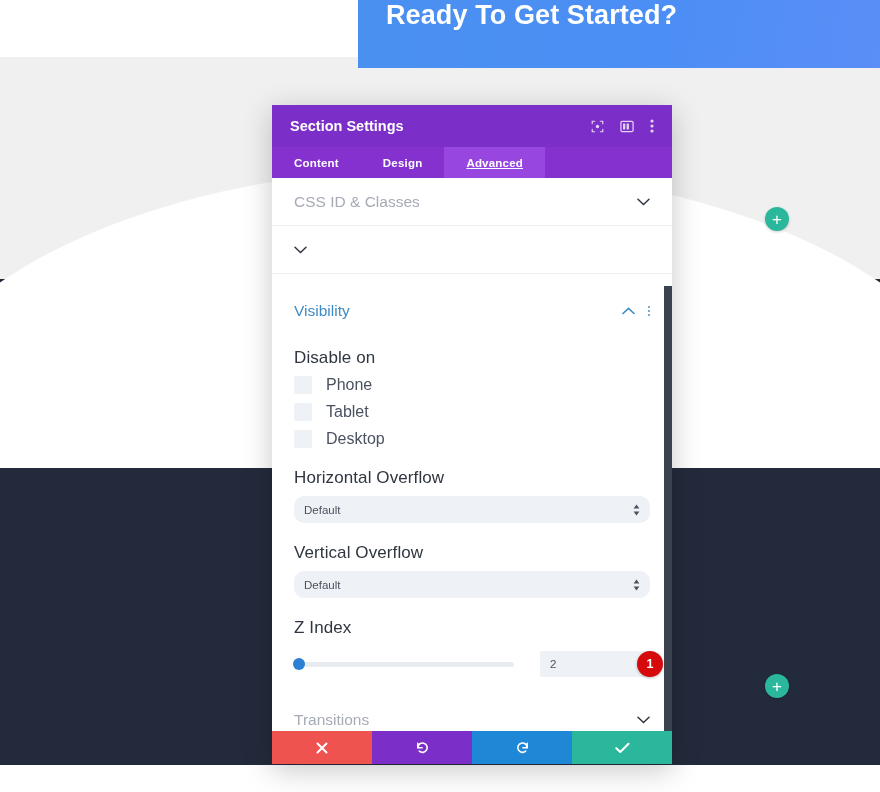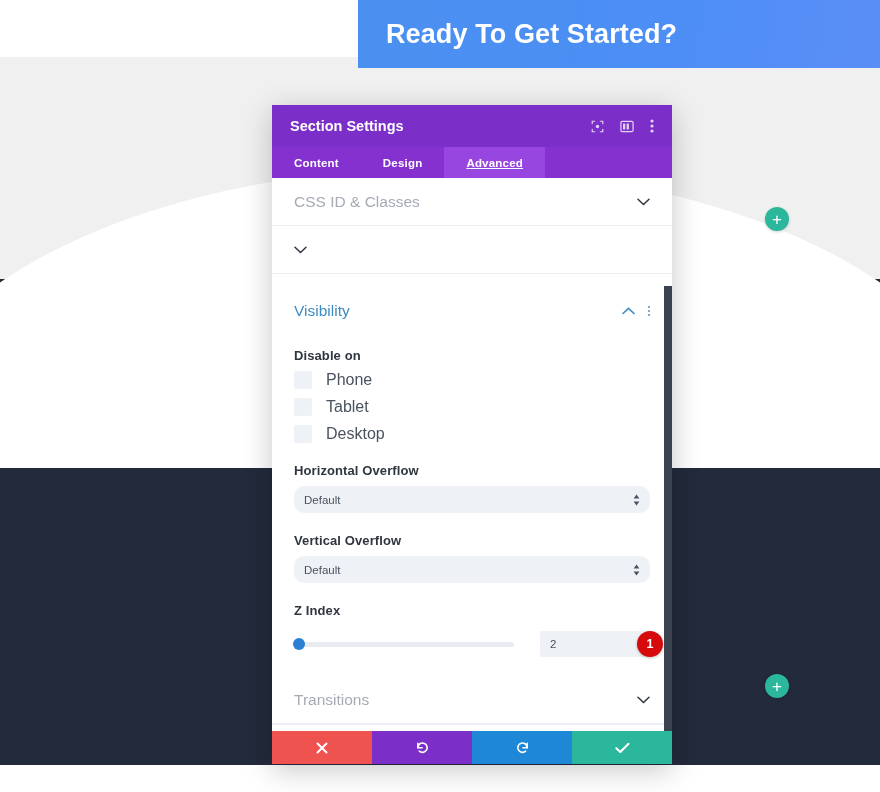--- a/index.html
+++ b/index.html
@@ -48,21 +48,20 @@
   }
 
   .hero-banner {
     position: absolute;
     left: 358px;
     top: 0;
     width: 522px;
     height: 68px;
     background: linear-gradient(100deg, #4a90f0 0%, #4c8ef5 60%, #5b8ef7 100%);
     display: flex;
-    align-items: center;
   }
   .hero-title {
     color: #ffffff;
     font-size: 27px;
     font-weight: bold;
     margin-left: 28px;
     letter-spacing: 0.1px;
   }
 
   .plus-btn {
@@ -197,22 +196,22 @@
     background: #4f8fc0;
     border-radius: 50%;
   }
 
   .sect-gap { height: 13px; }
 
   .panel {
     padding: 14px 22px 6px 22px;
   }
   .field-label {
-    font-size: 13px;
-    font-weight: bold;
+    font-size: 17px;
+    font-weight: normal;
     color: #2f3640;
     margin-bottom: 8px;
     letter-spacing: 0.1px;
   }
   .cb-row {
     display: flex;
     align-items: center;
     margin-bottom: 9px;
   }
   .cb-box {

